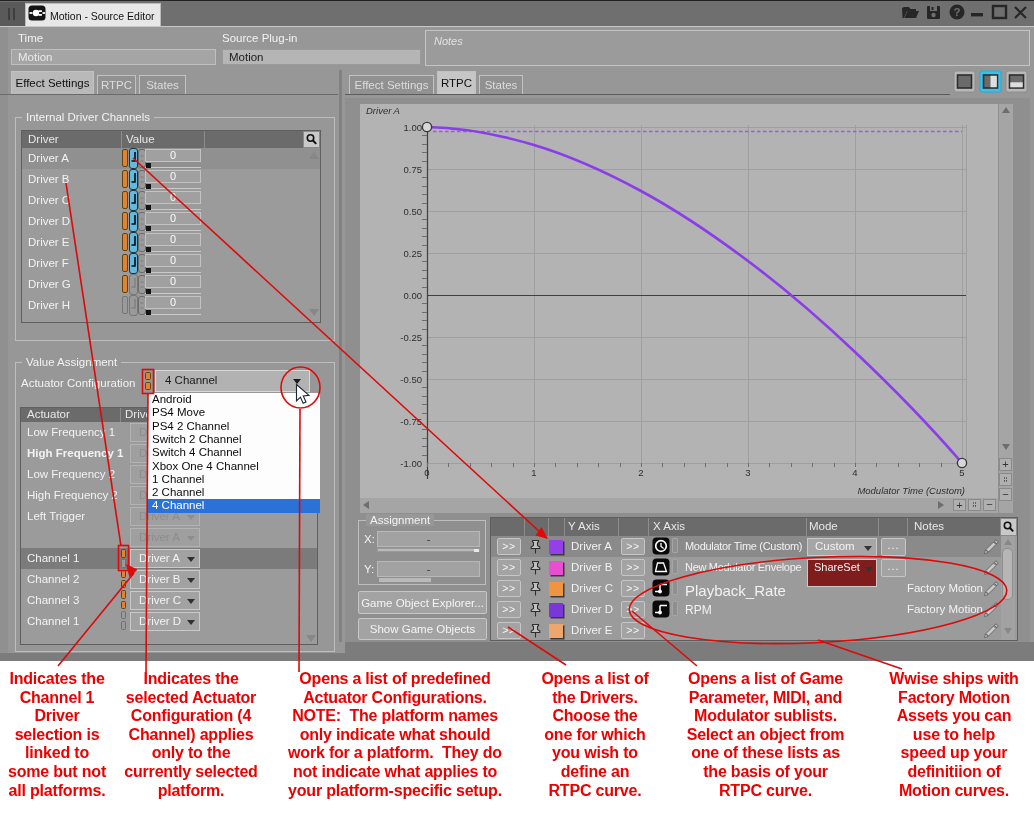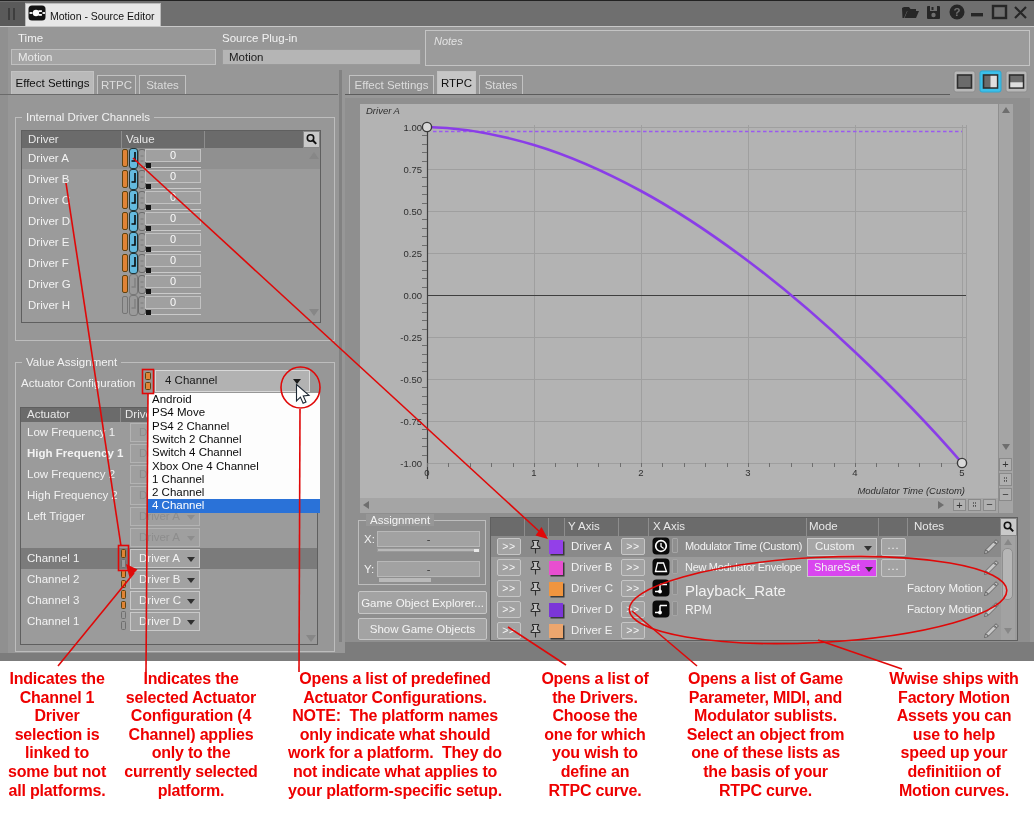--- a/index.html
+++ b/index.html
@@ -493,21 +493,21 @@
       </svg>
       <div class="abs" style="left:58px;top:4px;width:14px;height:14px;background:#e84fd0;box-shadow:1.5px 1.5px 0 #3a3a3a;"></div>
       <span class="abs" style="left:80px;top:4px;">Driver B</span>
       <div class="abs btn" style="left:130px;top:2px;width:24px;height:17px;line-height:15px;font-size:10.5px;letter-spacing:0.5px;">&gt;&gt;</div>
       <svg class="abs" style="left:161px;top:1px;" width="18" height="18" viewBox="0 0 18 18">
         <rect x="0.5" y="0.5" width="17" height="17" rx="4" fill="#0a0a0a"></rect>
         <path d="M3.5 13.5L5.5 5h6l3 8.5zM3.5 13.5h11" fill="none" stroke="#fff" stroke-width="1.3"></path>
       </svg>
       <div class="abs" style="left:181px;top:2px;width:6px;height:15px;background:#8f8f8f;border:1px solid #a5a5a5;border-radius:1px;"></div>
       <span class="abs" style="left:194px;top:4px;font-size:11px;letter-spacing:-0.3px;">New Modulator Envelope</span>
-      <div class="abs" style="left:316px;top:2px;width:70px;height:18px;background:#d946ef;border:1px solid #c9c9c9;text-align:center;">
+      <div class="abs" style="left:316px;top:2px;width:70px;height:28px;background:#7f1d1d;border:1px solid #c9c9c9;text-align:center;">
         <span class="abs" style="left:6px;top:1px;font-size:11px;">ShareSet</span>
         <div class="abs" style="left:57px;top:7px;width:0;height:0;border-left:4.5px solid transparent;border-right:4.5px solid transparent;border-top:5.5px solid #333;"></div>
       </div>
       <div class="abs btn" style="left:390px;top:2px;width:25px;height:18px;line-height:12px;font-size:11px;letter-spacing:1px;">...</div>
       <svg class="abs" style="left:492px;top:3px;" width="16" height="16" viewBox="0 0 16 16">
         <g>
           <path d="M1.5 14.5l1-3.6 2.6 2.6z" fill="#d8d8d8" stroke="#555" stroke-width="0.8"></path>
           <path d="M3 10.5L10.5 3l2.5 2.5L5.5 13z" fill="#c9c9c9" stroke="#555" stroke-width="0.8"></path>
           <path d="M11.2 2.3l1-1c.4-.4 1.2-.4 1.6 0l.9.9c.4.4.4 1.2 0 1.6l-1 1z" fill="#b9b9b9" stroke="#555" stroke-width="0.8"></path>
         </g>

